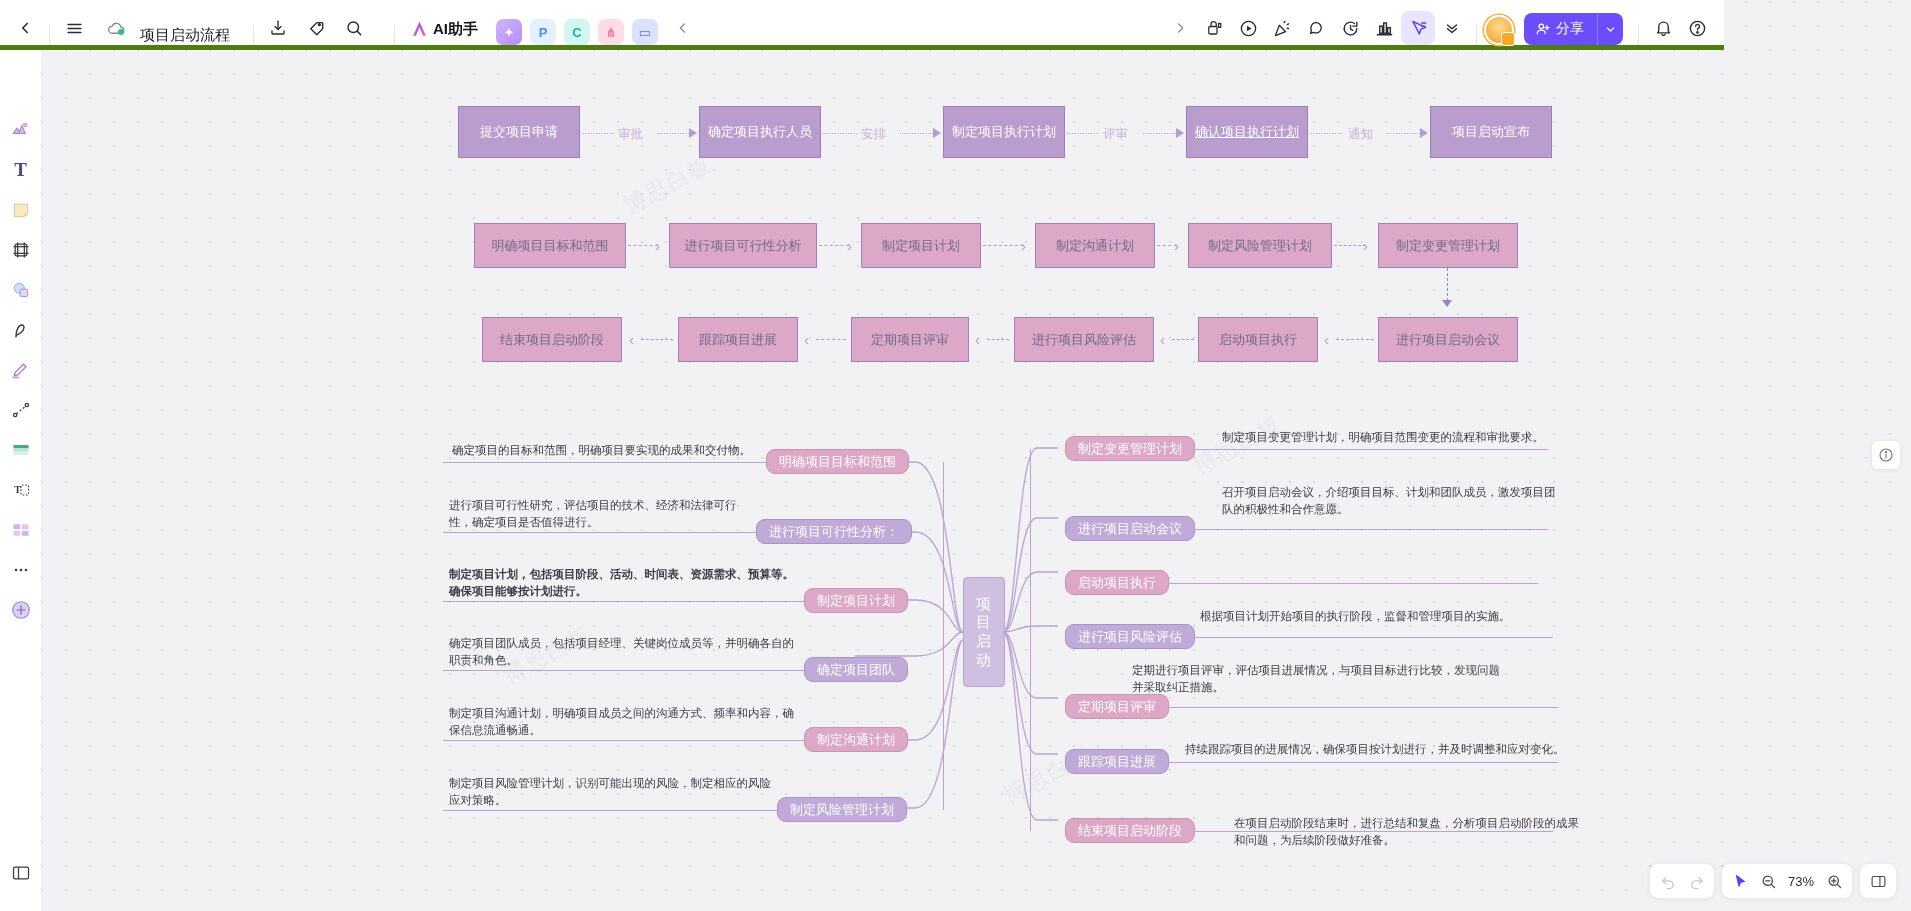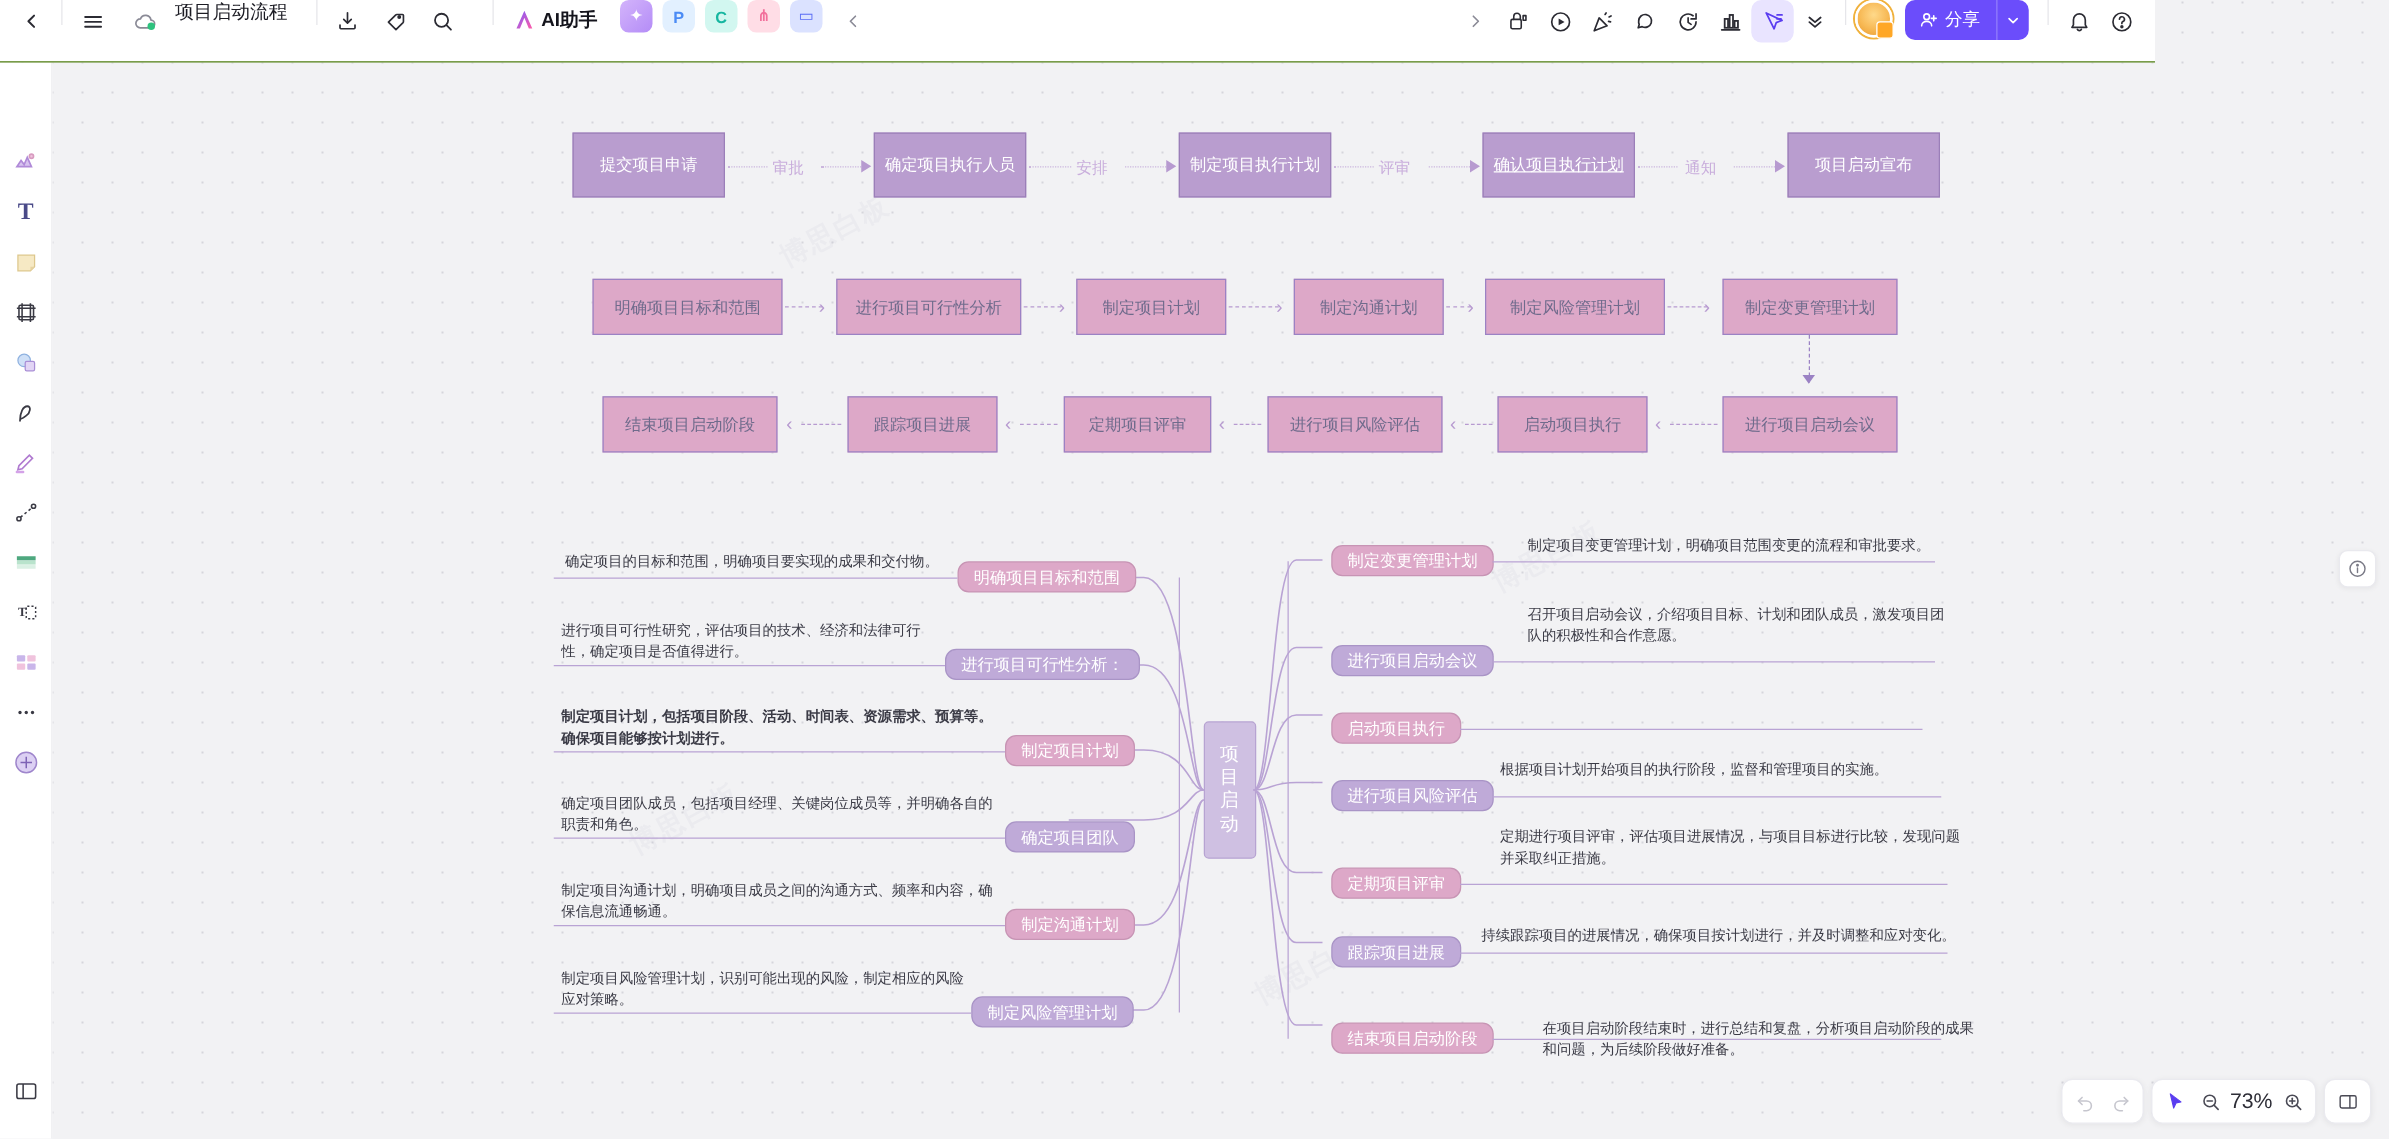--- a/index.html
+++ b/index.html
@@ -20,22 +20,22 @@
   }
   .wm {
     position: absolute; font-size: 22px; color: rgba(130,120,160,.055);
     transform: rotate(-28deg); white-space: nowrap; user-select: none;
     letter-spacing: 2px; font-weight: 700;
   }
 
   
   #topbar {
     position: absolute; left: 0; top: 0; width: 1724px; height: 50px;
-    background: #ffffff; display: flex; align-items: flex-start;
-    border-bottom: 1px solid #4d7c0f; z-index: 40;
+    background: #ffffff; display: flex; align-items: flex-end;
+    border-bottom: 5px solid #4d7c0f; z-index: 40;
   }
   .tb-btn {
     height: 34px; min-width: 34px; border-radius: 8px;
     display: flex; align-items: center; justify-content: center;
     color: #2b2b33; cursor: pointer; flex: none;
   }
   .tb-sep { width: 1px; height: 20px; background: #e6e6ea; margin: 0 7px; flex: none; }
   .doc-title { font-size: 15px; color: #1c1c24; margin-left: 7px; white-space: nowrap; }
   .ai-chip {
     display: flex; align-items: center; gap: 4px; height: 32px; padding: 0 8px;
@@ -93,21 +93,21 @@
   }
   .bb-group {
     height: 36px; background: #fff; border: 1px solid #eaeaef; border-radius: 9px;
     display: flex; align-items: center; padding: 0 4px; box-shadow: 0 1px 5px rgba(0,0,0,.06);
   }
   .bb-btn {
     width: 28px; height: 28px; border-radius: 6px; display: flex; align-items: center;
     justify-content: center; cursor: pointer; color: #4a4a55;
   }
   .bb-btn.disabled { color: #c6c6ce; }
-  .zoom-val { font-size: 17px; color: #2d2d36; min-width: 38px; text-align: center; cursor: pointer; }
+  .zoom-val { font-size: 13px; color: #2d2d36; min-width: 38px; text-align: center; cursor: pointer; }
 
   
   .fbox {
     position: absolute; display: flex; align-items: center; justify-content: center;
     font-size: 13px; text-align: center; line-height: 1.2;
   }
   .fbox.r1 { background: #b99dcf; border: 1.6px solid #9b7fb8; color: #ffffff; }
   .fbox.r2, .fbox.r3 { background: #dda8c8; border: 1.6px solid #9b82c4; color: #6f6b8c; }
 
   .conn-label {
@@ -297,21 +297,21 @@
 
     <div class="mm-node pink" style="left:1065px; top:570px;">启动项目执行</div>
     <div class="mm-uline" style="left:1168px; top:583px; width:370px;"></div>
     <div class="mm-desc" style="left:1200px; top:562px; width:420px;margin-top:46px;">根据项目计划开始项目的执行阶段，监督和管理项目的实施。</div>
 
     <div class="mm-node purple" style="left:1065px; top:624px;">进行项目风险评估</div>
     <div class="mm-uline" style="left:1194px; top:637px; width:359px;"></div>
 
     <div class="mm-node pink" style="left:1065px; top:694px;">定期项目评审</div>
     <div class="mm-uline" style="left:1168px; top:707px; width:390px;"></div>
-    <div class="mm-desc" style="left:1200px; top:662px; width:430px;">定期进行项目评审，评估项目进展情况，与项目目标进行比较，发现问题
+    <div class="mm-desc" style="left:1132px; top:662px; width:430px;">定期进行项目评审，评估项目进展情况，与项目目标进行比较，发现问题
 并采取纠正措施。</div>
 
     <div class="mm-node purple" style="left:1065px; top:749px;">跟踪项目进展</div>
     <div class="mm-uline" style="left:1168px; top:762px; width:390px;"></div>
     <div class="mm-desc" style="left:1185px; top:741px; width:430px;">持续跟踪项目的进展情况，确保项目按计划进行，并及时调整和应对变化。</div>
 
     <div class="mm-node pink" style="left:1065px; top:818px;">结束项目启动阶段</div>
     <div class="mm-uline" style="left:1194px; top:831px; width:359px;"></div>
     <div class="mm-desc" style="left:1234px; top:815px; width:430px;">在项目启动阶段结束时，进行总结和复盘，分析项目启动阶段的成果
 和问题，为后续阶段做好准备。</div>

